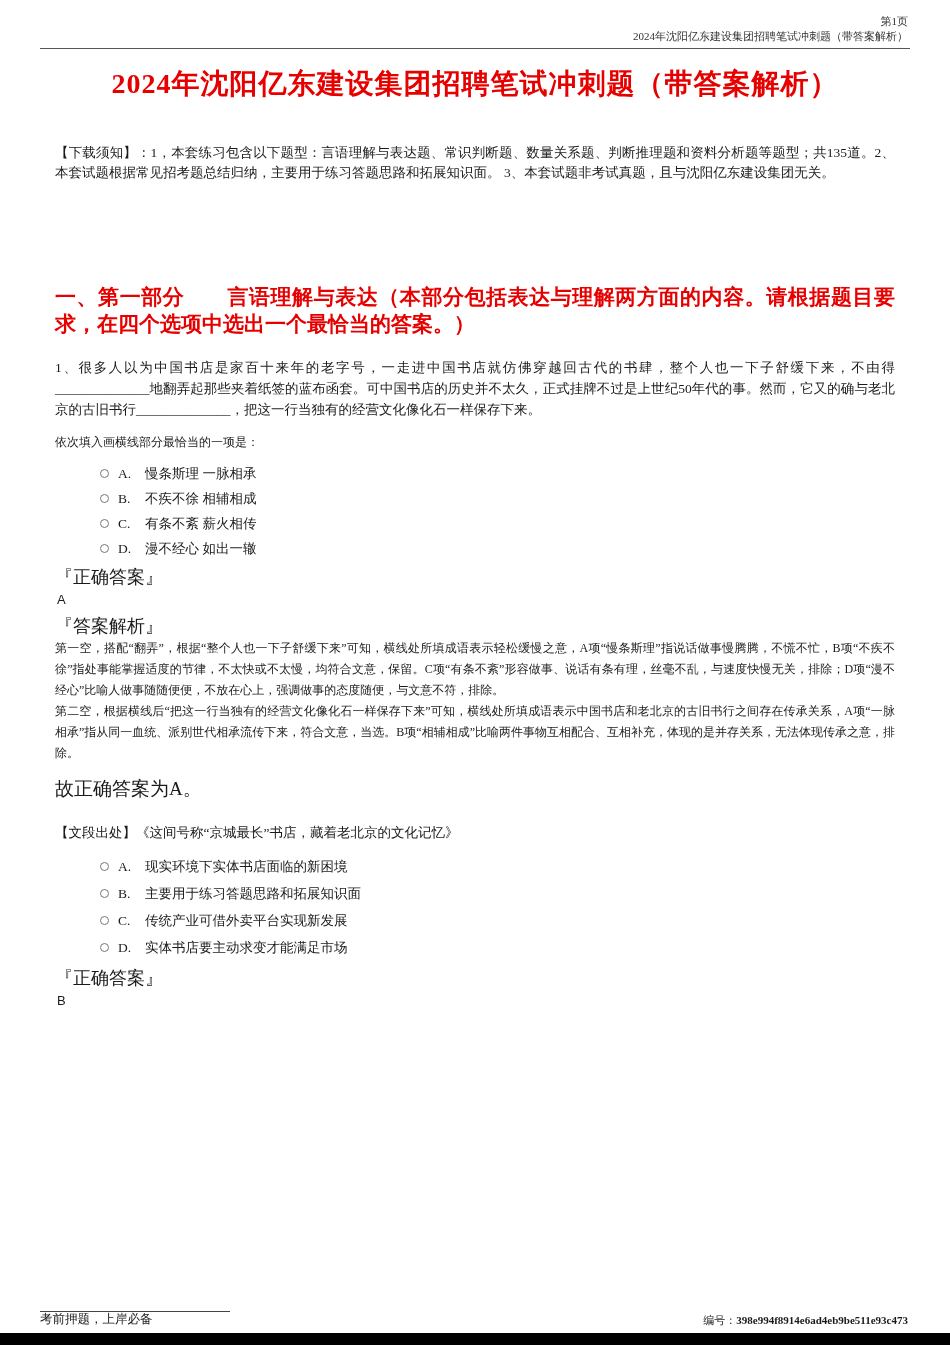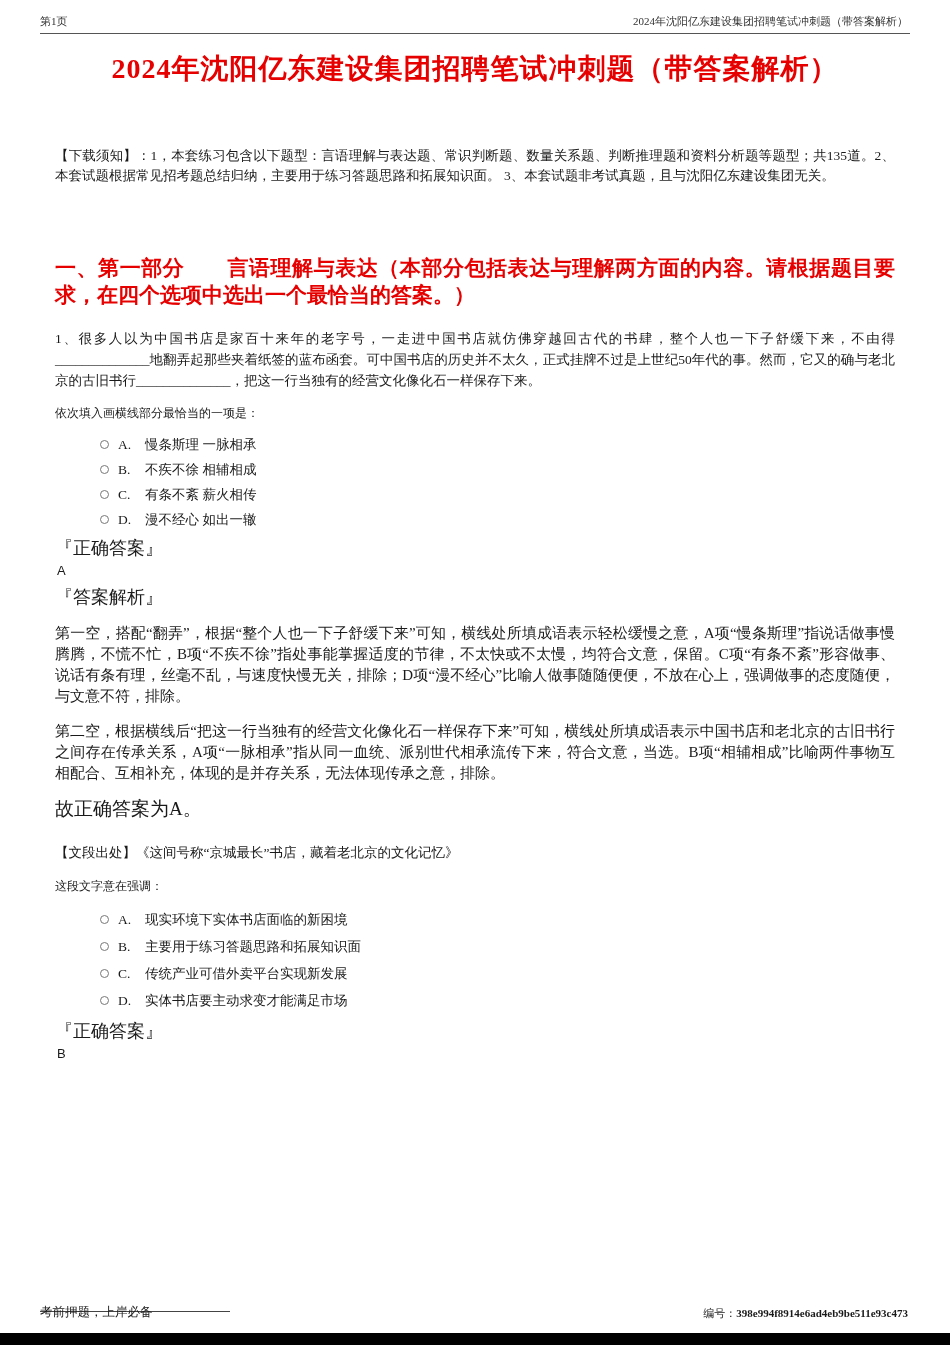--- a/index.html
+++ b/index.html
@@ -11,39 +11,40 @@
     position: relative;
     overflow: hidden;
   }
   .page-header {
     display: flex;
     justify-content: space-between;
     align-items: flex-end;
     padding: 14px 42px 4px 40px;
     font-size: 11px;
     color: #333;
+    flex-direction: column;
   }
   .header-rule { margin: 0 40px; border-bottom: 1px solid #555; }
   .doc-title {
     margin-top: 16px;
     text-align: center;
     color: #e60000;
     font-size: 28px;
     font-weight: bold;
     letter-spacing: 1px;
   }
   .content { padding: 0 55px; }
   .notice {
-    margin-top: 58px;
+    margin-top: 40px;
     font-size: 13.5px;
     line-height: 1.45;
     text-align: justify;
   }
   .section-heading {
-    margin-top: 70px;
+    margin-top: 102px;
     color: #e60000;
     font-size: 21px;
     font-weight: bold;
     line-height: 1.3;
     text-align: justify;
   }
   .stem {
     margin-top: 18px;
     font-size: 13.5px;
     line-height: 21px;
@@ -72,38 +73,37 @@
     background: #fff;
   }
   .opt-label { width: 27px; flex: none; }
   .answer-label { margin-top: 7px; font-size: 18px; }
   .answer-value {
     margin: 3px 0 4px 2px;
     font-size: 13px;
     font-family: "Liberation Sans", "DejaVu Sans", sans-serif;
   }
   .analysis {
-    margin-top: 14px;
-    font-size: 15px;
+    font-size: 12px;
     line-height: 21px;
     text-align: justify;
   }
   .conclusion { margin-top: 12px; font-size: 19px; }
   .source { margin-top: 22px; font-size: 13.5px; }
   .footnote-rule {
     position: absolute;
     left: 40px;
     bottom: 33px;
     width: 190px;
     border-top: 1px solid #444;
   }
   .page-footer {
     position: absolute;
     left: 0; right: 0;
-    bottom: 24px;
+    bottom: 17px;
     padding: 0 42px 0 40px;
     display: flex;
     justify-content: space-between;
     align-items: flex-end;
     font-size: 12.5px;
   }
   .code-wrap { font-size: 11px; }
   .code-value { font-weight: 600; font-family: "Liberation Serif", "DejaVu Serif", serif; }
   .bottom-bar {
     position: absolute;
@@ -162,21 +162,20 @@
       <div class="answer-value">A</div>
       <div class="answer-label">『答案解析』</div>
 
       <p class="analysis">第一空，搭配“翻弄”，根据“整个人也一下子舒缓下来”可知，横线处所填成语表示轻松缓慢之意，A项“慢条斯理”指说话做事慢腾腾，不慌不忙，B项“不疾不徐”指处事能掌握适度的节律，不太快或不太慢，均符合文意，保留。C项“有条不紊”形容做事、说话有条有理，丝毫不乱，与速度快慢无关，排除；D项“漫不经心”比喻人做事随随便便，不放在心上，强调做事的态度随便，与文意不符，排除。</p>
       <p class="analysis">第二空，根据横线后“把这一行当独有的经营文化像化石一样保存下来”可知，横线处所填成语表示中国书店和老北京的古旧书行之间存在传承关系，A项“一脉相承”指从同一血统、派别世代相承流传下来，符合文意，当选。B项“相辅相成”比喻两件事物互相配合、互相补充，体现的是并存关系，无法体现传承之意，排除。</p>
       <p class="conclusion">故正确答案为A。</p>
       <p class="source">【文段出处】《这间号称“京城最长”书店，藏着老北京的文化记忆》</p>
     </section>
 
     <section class="question q2">
-      <p class="prompt">这段文字意在强调：</p>
 
       <div class="options">
         <label class="option">
           <span class="radio"></span>
           <span class="opt-label">A.</span>
           <span class="opt-text">现实环境下实体书店面临的新困境</span>
         </label>
         <label class="option">
           <span class="radio"></span>
           <span class="opt-label">B.</span>

